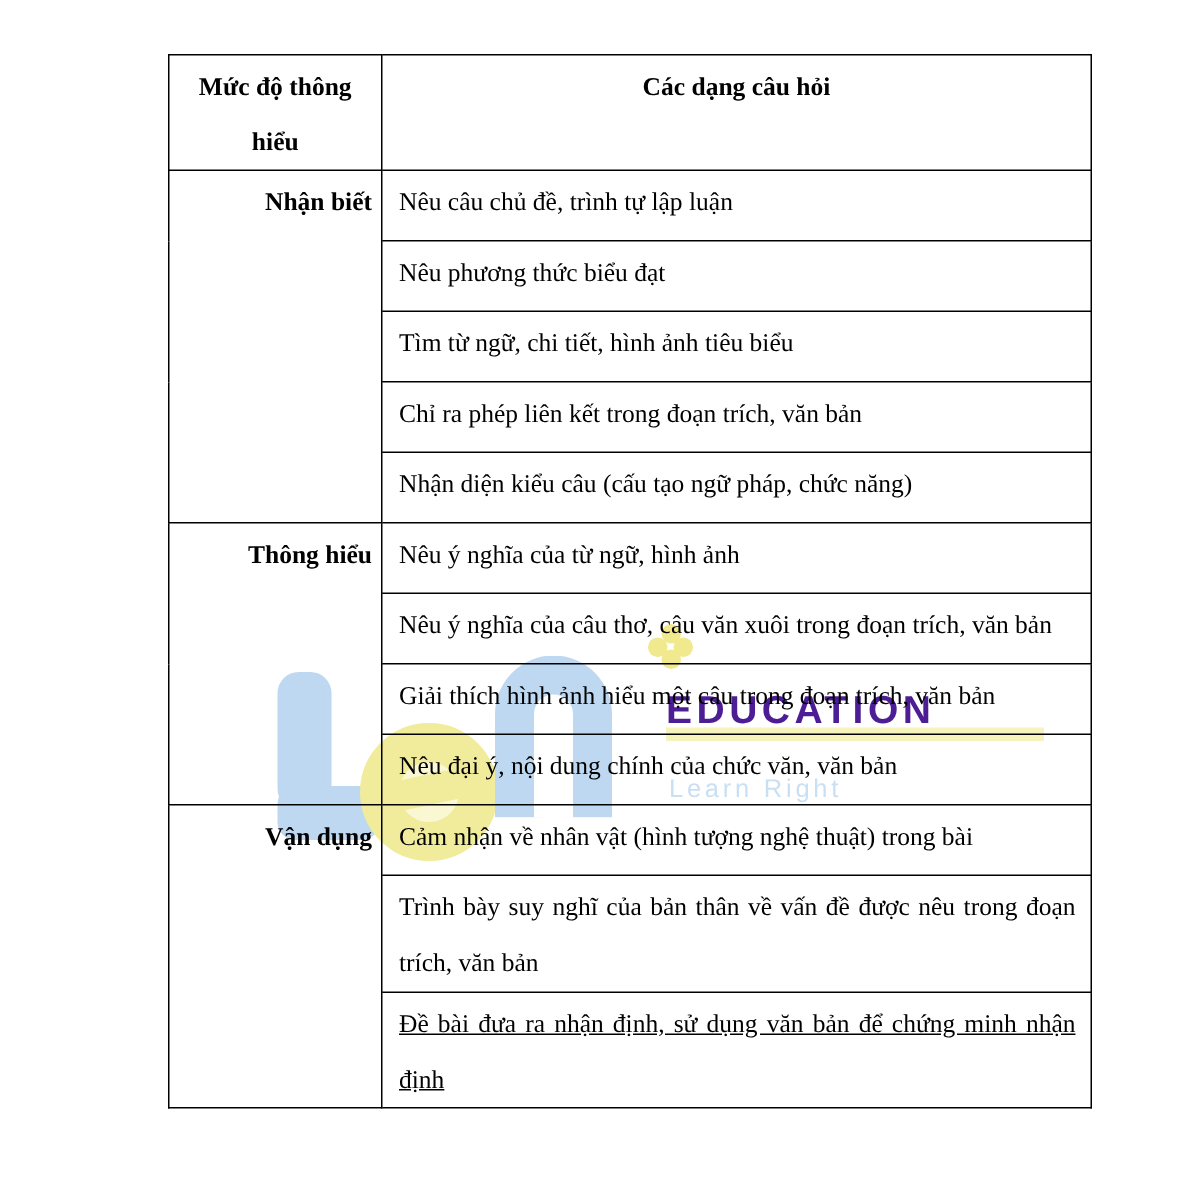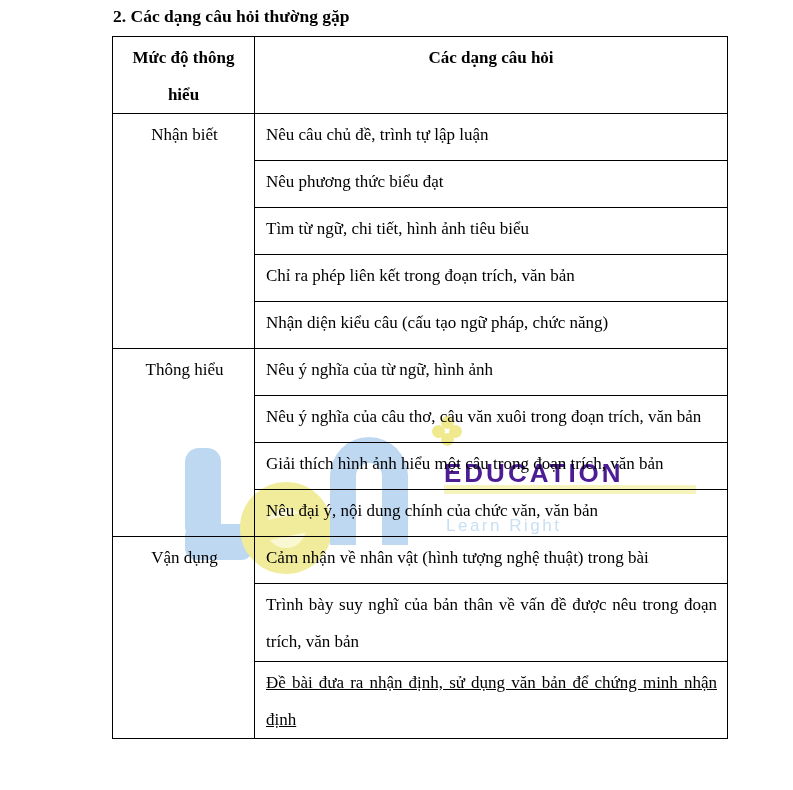--- a/index.html
+++ b/index.html
@@ -68,21 +68,21 @@
   }
   .qtable col.c1 { width: 142px; }
   .qtable col.c2 { width: 473px; }
   .qtable td, .qtable th {
     border: 1.6px solid #000000;
     vertical-align: top;
     background: transparent;
     font-weight: normal;
   }
   .qtable th { font-weight: bold; text-align: center; padding: 2px 4px 0 4px; height: 69px; }
-  .qtable td.level { padding: 2px 6px 0 8px; text-align: center; }
+  .qtable td.level { padding: 2px 6px 0 8px; text-align: right; font-weight: bold; }
   .qtable td.item  { padding: 2px 10px 0 11px; text-align: justify; }
   .qtable tr.r1 { height: 47px; }
   .qtable tr.r2a { height: 78px; }
   .qtable tr.r2b { height: 74px; text-decoration: underline; }
 </style>
 </head>
 <body>
 
 <div class="page">
 
@@ -96,21 +96,20 @@
       <div class="wm-petal p1"></div>
         <div class="wm-petal p2"></div>
       <div class="wm-petal p3"></div>
         <div class="wm-petal p4"></div>
     </div>
     <div class="wm-education">EDUCATION</div>
     <div class="wm-shape wm-underline"></div>
     <div class="wm-tagline wm-tag1">Learn Right</div>
   </div>
 
-  <div class="title">2. Các dạng câu hỏi thường gặp</div>
 
   <table class="qtable">
     <colgroup>
         <col class="c1">
         <col class="c2">
       </colgroup>
     <tbody>
       <tr>
         <th>Mức độ thông hiểu</th>
         <th>Các dạng câu hỏi</th>

